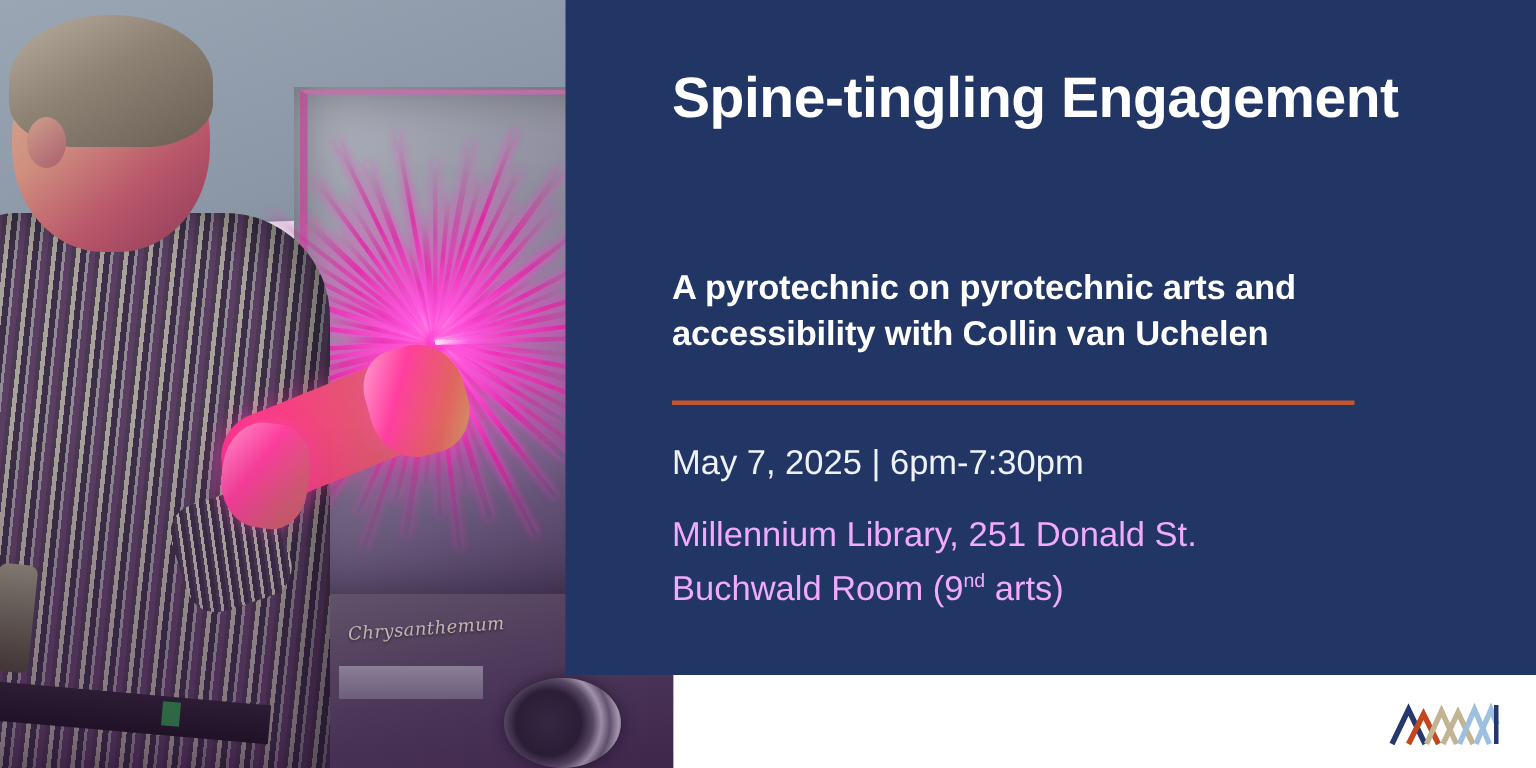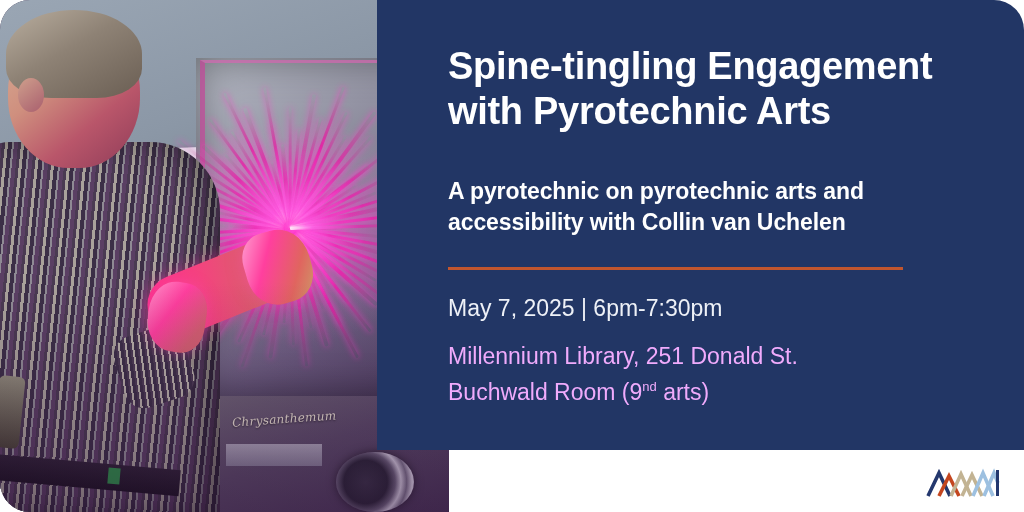--- a/index.html
+++ b/index.html
@@ -2,21 +2,21 @@
 <html><head>
 <meta charset="utf-8">
 <style>
   html,body{margin:0;padding:0;}
   body{
     width:1024px;height:512px;overflow:hidden;
     background:#ffffff;
     font-family:"Liberation Sans", sans-serif;
     -webkit-font-smoothing:antialiased;
   }
-  .poster{position:relative;width:1024px;height:512px;background:#ffffff;overflow:hidden;border-radius:30px;}
+  .poster{position:relative;width:1024px;height:512px;background:#ffffff;overflow:hidden;}
 
   
   .photo{
     position:absolute;left:0;top:0;width:449px;height:512px;overflow:hidden;
     background:#3a2b4d;
   }
   .photo-wall{
     position:absolute;inset:0;
     background:
       linear-gradient(160deg,#9aa6b4 0%, #8b97a6 28%, #7d8794 48%, #6b7382 66%, #55505f 82%, #3d3347 100%);
@@ -341,21 +341,20 @@
     <div class="belt-tag"></div>
 
     <div class="photo-shade"></div>
   </div>
 
   <div class="panel">
     <div class="panel-inner">
 
       <div class="title">
         <span>Spine-tingling Engagement</span><br>
-        <span>with Pyrotechnic Arts</span>
       </div>
 
       <div class="subtitle">
         <span>A pyrotechnic on pyrotechnic arts and</span><br>
         <span>accessibility with Collin van Uchelen</span>
       </div>
 
       <div class="divider"></div>
 
       <div class="when">May 7, 2025 | 6pm-7:30pm</div>

